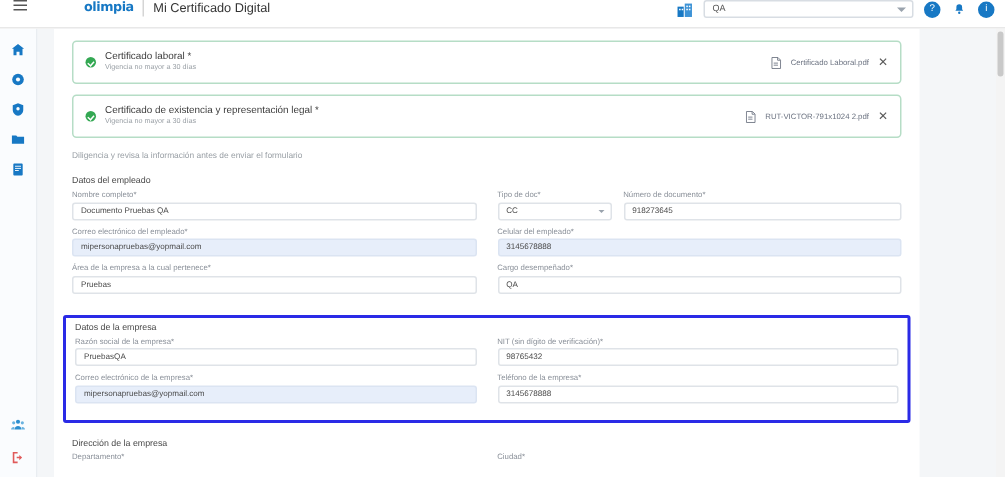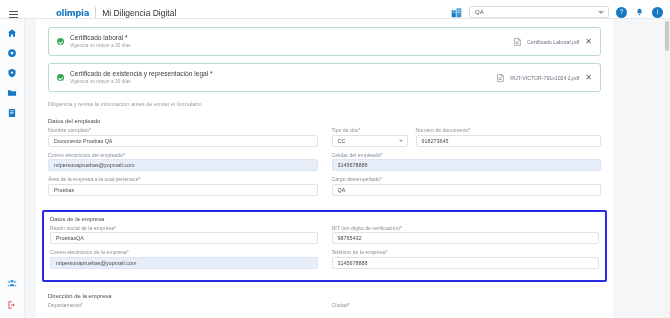--- a/index.html
+++ b/index.html
@@ -8,21 +8,21 @@
     overflow: hidden;
     font-family: "Liberation Sans", sans-serif;
     background: #ffffff;
   }
   .app { position: relative; width: 670px; height: 318px; background:#fff; }
 
   
   .topbar {
     position: absolute; top:0; left:0; width:670px; height:19px;
     background:#ffffff; border-bottom:1px solid #e8e8e8;
-    display:flex; align-items:flex-end; z-index:20;
+    display:flex; align-items:flex-start; z-index:20;
   }
   .hamburger { width:26px; display:flex; flex-direction:column; gap:2px;
      align-items:center; justify-content:center; cursor:pointer; }
   .hamburger span { display:block; width:9px; height:1px; background:#555; }
   .brand-logo {
     font-size:8.5px; letter-spacing:-0.3px; color:#1778c4; font-weight:700;
     margin-left:30px; font-family:"DejaVu Sans", sans-serif;
   }
   .brand-sep { width:1px; height:11px; background:#d5d5d5; margin:0 6px; }
   .app-title { font-size:8.5px; color:#333; }
@@ -131,21 +131,21 @@
 <div class="app">
 
   <div class="topbar">
     <div class="hamburger">
       <span></span>
         <span></span>
         <span></span>
     </div>
     <div class="brand-logo">olimpia</div>
     <div class="brand-sep"></div>
-    <div class="app-title">Mi Diligencia Digital</div>
+    <div class="app-title">Mi Certificado Digital</div>
 
     <div class="topbar-right">
       <svg class="bldg-ico" viewBox="0 0 16 16">
         <rect x="1" y="5" width="6" height="10" fill="#1778c4"></rect>
         <rect x="8" y="2" width="7" height="13" fill="#3d93d6"></rect>
         <rect x="2.5" y="7" width="1.5" height="1.5" fill="#fff"></rect>
         <rect x="5" y="7" width="1.5" height="1.5" fill="#fff"></rect>
         <rect x="9.5" y="4" width="1.5" height="1.5" fill="#fff"></rect>
         <rect x="12" y="4" width="1.5" height="1.5" fill="#fff"></rect>
         <rect x="9.5" y="7" width="1.5" height="1.5" fill="#fff"></rect>

